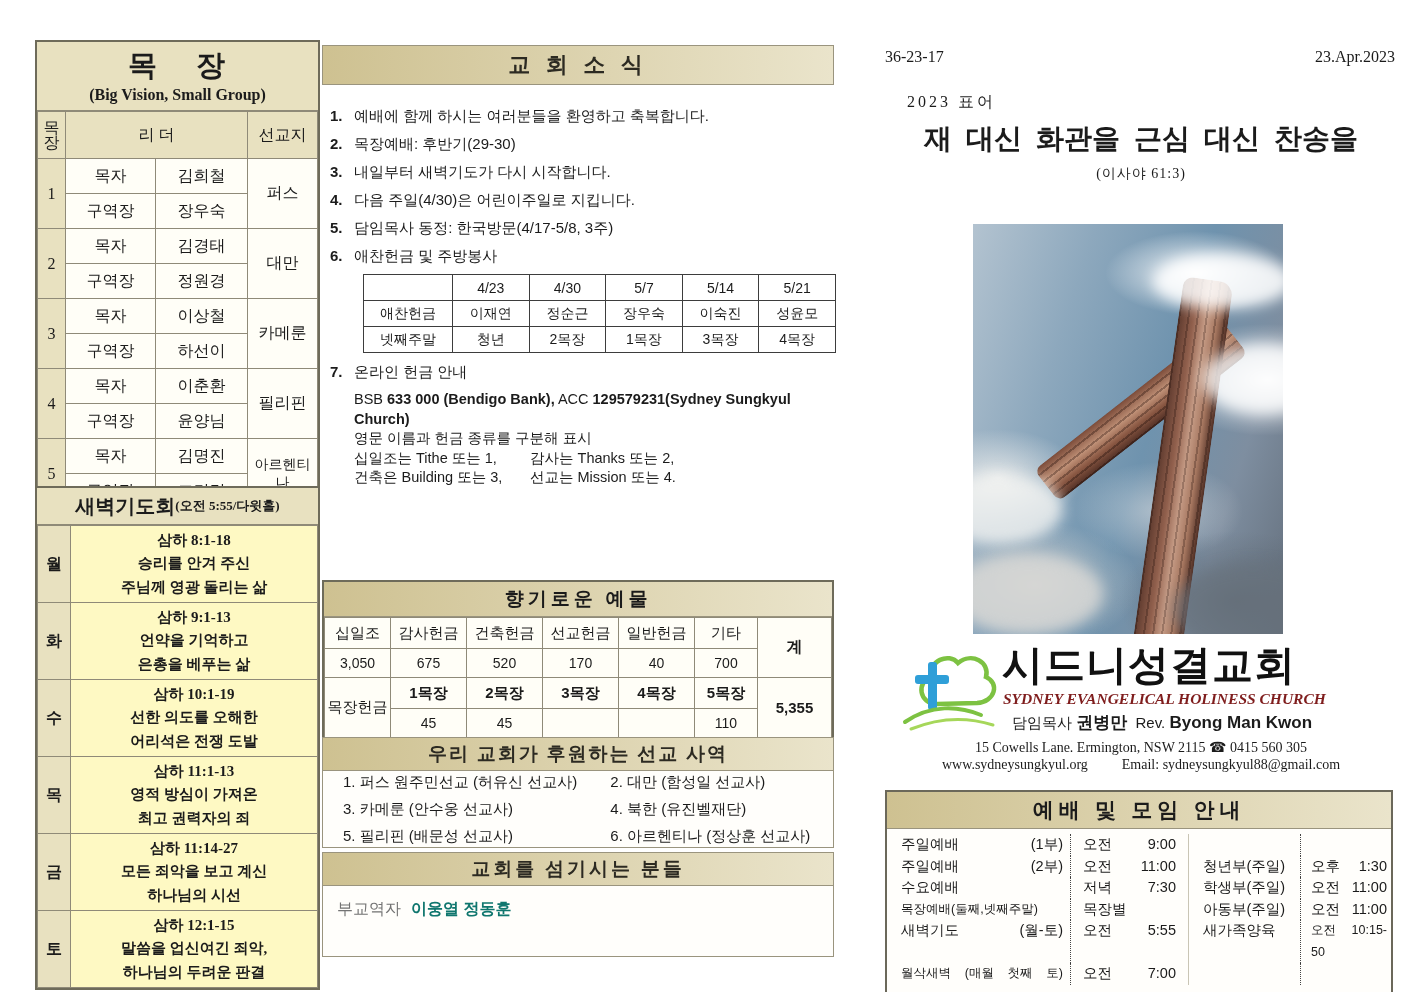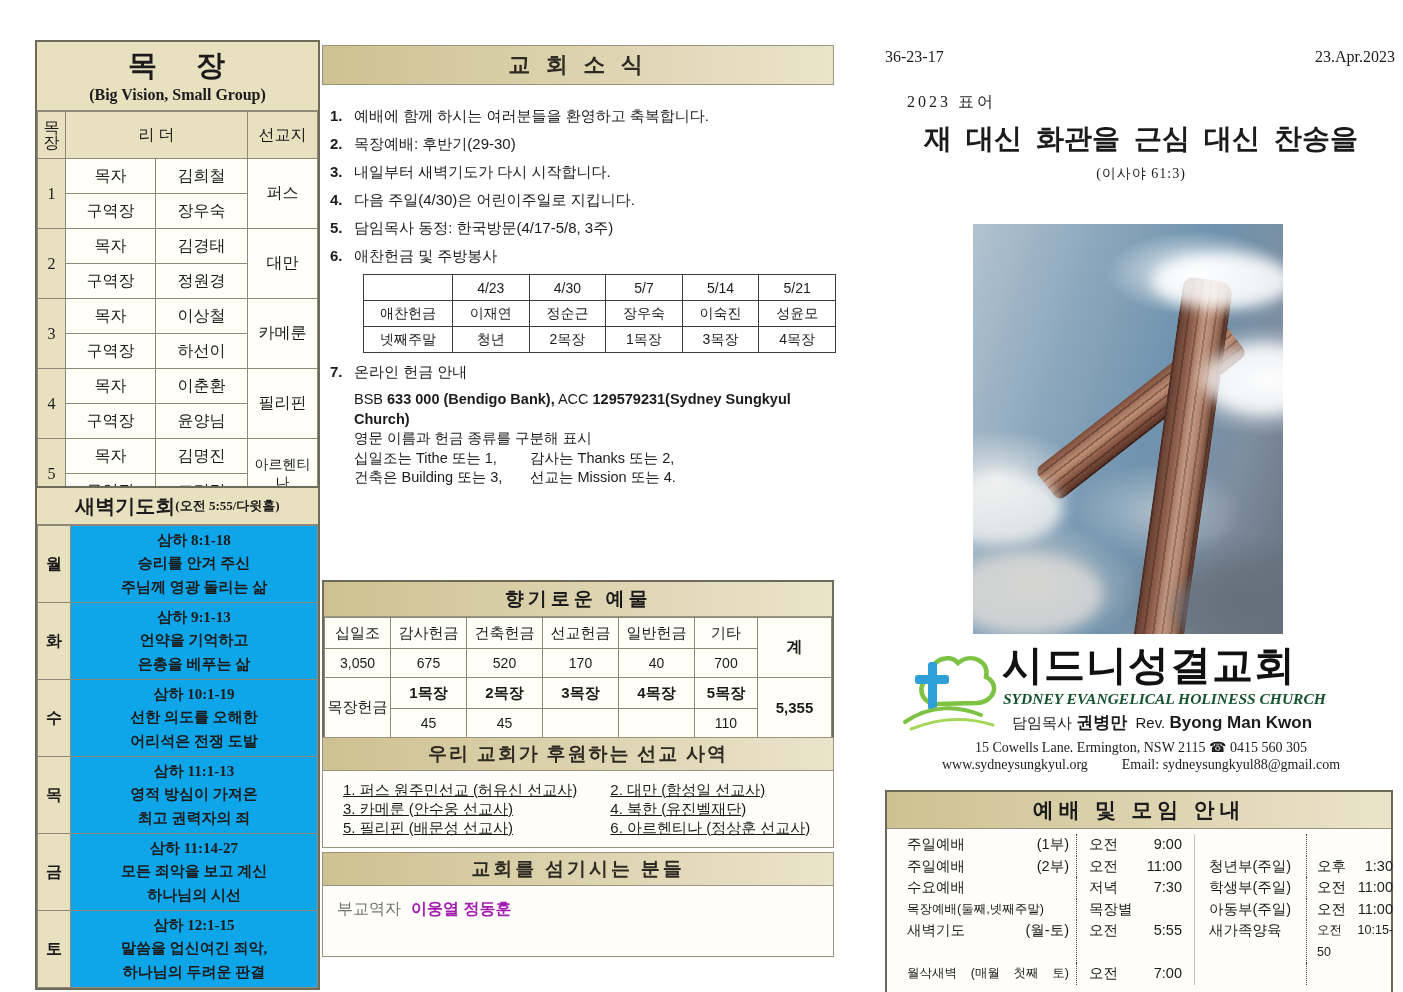--- a/index.html
+++ b/index.html
@@ -17,21 +17,21 @@
   table.mok{width:100%;border-collapse:collapse;table-layout:fixed;}
   table.mok td{border:1px solid #8f8a78;text-align:center;font-family:"Liberation Serif",serif;font-size:16px;vertical-align:middle;background:#fffef7;}
   table.mok td.tan{background:#e8e1c0;}
   table.mok tr.hdr td{height:44px;background:#e8e1c0;font-size:16px;}
   table.mok tr.hdr td.gcol{font-size:16px;line-height:15px;text-align:center;}
   table.mok tr.grp td{height:32px;}
   .d-title{background:#e8e1c0;border-bottom:1px solid #8f8a78;height:36px;display:flex;align-items:center;justify-content:center;gap:0;}
   .d-title .t1{font:700 20px "Liberation Serif",serif;}
   .d-title .t2{font:700 13px "Liberation Serif",serif;}
   table.dawn{width:100%;border-collapse:collapse;table-layout:fixed;}
-  table.dawn td{border:1px solid #8f8a78;vertical-align:middle;background:#0ea5e9;}
+  table.dawn td{border:1px solid #8f8a78;vertical-align:middle;background:#fef9c3;}
   table.dawn td.day{width:30px;background:#e8e1c0;text-align:center;font:700 16px "Liberation Serif",serif;}
   table.dawn td.vc{height:72px;text-align:center;padding:2px 1px;}
   table.dawn tr.dot td{border-top:1px dotted #555;}
   .dv{font:700 15px/1.55 "Liberation Serif",serif;}
   
   #news-band{left:322px;top:45px;width:512px;height:40px;}
   #news-band .band-text{font-size:22px;letter-spacing:5px;}
   #news-list{left:330px;top:106px;width:506px;}
   .news-item{display:flex;margin-bottom:9px;font:15px/19px "Liberation Sans",sans-serif;}
   .news-item .num{font-weight:700;width:24px;flex:none;}
@@ -44,57 +44,57 @@
   #offer-box{left:322px;top:580px;width:512px;}
   #offer-box .band-inner{height:34px;background:linear-gradient(90deg,#cec191,#eae4cb);border-bottom:1px solid #9a947e;display:flex;align-items:center;justify-content:center;font:700 19px "Liberation Serif",serif;letter-spacing:4px;}
   table.offer{width:100%;border-collapse:collapse;table-layout:fixed;}
   table.offer td{border:1px solid #8f8a78;text-align:center;font:15px "Liberation Sans",sans-serif;background:#fffef7;height:28px;}
   table.offer td.val{font-size:14px;height:26px;}
   table.offer td.mh{font-weight:700;}
   table.offer td.sum{font:700 16px "Liberation Serif",serif;}
   table.offer td.tot{font:700 15px "Liberation Sans",sans-serif;}
   #mission-band{left:322px;top:737px;width:512px;height:34px;}
   #mission-band .band-text{font-size:19px;letter-spacing:2px;}
-  #mission-box{left:322px;top:770px;width:512px;height:78px;border:1px solid #9a947e;background:#fffefb;box-sizing:border-box;display:grid;grid-template-columns:55% 45%;align-content:center;padding:2px 4px 2px 20px;text-decoration:underline;}
+  #mission-box{left:322px;top:770px;width:512px;height:78px;border:1px solid #9a947e;background:#fffefb;box-sizing:border-box;display:grid;grid-template-columns:55% 45%;align-content:center;row-gap:8px;padding:2px 4px 2px 20px;}
   .mi{font:15px "Liberation Sans",sans-serif;}
   #serv-band{left:322px;top:852px;width:512px;height:34px;}
   #serv-band .band-text{font-size:19px;letter-spacing:3px;}
   #serv-box{left:322px;top:885px;width:512px;height:72px;border:1px solid #9a947e;background:#fffefb;box-sizing:border-box;padding:9px 14px;}
   .sv-line{font:16px/27px "Liberation Sans",sans-serif;}
   .sv-label{color:#737373;margin-right:10px;}
-  .sv-names{font-weight:700;color:#a21caf;text-align:right;}
+  .sv-names{font-weight:700;color:#0f766e;text-align:right;}
   
   #mast-row{left:885px;top:48px;width:510px;display:flex;justify-content:space-between;font:16px "Liberation Serif",serif;}
   #slogan-label{left:907px;top:92px;font:16px "Liberation Serif",serif;letter-spacing:3px;}
   #slogan{left:885px;top:120px;width:512px;text-align:center;font:600 28px "Liberation Serif",serif;word-spacing:7px;white-space:nowrap;}
   #verse{left:885px;top:165px;width:512px;text-align:center;font:14px "Liberation Serif",serif;letter-spacing:1px;}
   #photo{left:973px;top:224px;width:310px;height:410px;overflow:hidden;background:
     radial-gradient(ellipse 130px 60px at 72% 12%, rgba(255,255,255,.95), rgba(255,255,255,0) 70%),
     radial-gradient(ellipse 150px 80px at 95% 38%, rgba(255,255,255,.9), rgba(255,255,255,0) 70%),
     radial-gradient(ellipse 120px 70px at 8% 62%, rgba(240,240,238,.85), rgba(255,255,255,0) 70%),
     radial-gradient(ellipse 150px 90px at 20% 88%, rgba(210,210,208,.9), rgba(255,255,255,0) 70%),
     radial-gradient(ellipse 170px 100px at 85% 92%, rgba(90,100,110,.75), rgba(90,100,110,0) 70%),
     radial-gradient(ellipse 120px 70px at 60% 70%, rgba(235,235,235,.5), rgba(255,255,255,0) 70%),
     linear-gradient(108deg,#b3c3d0 0%,#8da8bd 28%,#6f93ae 55%,#7e8ea0 78%,#646f7c 100%);}
   .cloud{position:absolute;border-radius:50%;filter:blur(7px);}
   #post{position:absolute;left:158px;top:52px;width:50px;height:380px;transform:rotate(8deg);transform-origin:bottom center;border-radius:10px 14px 6px 6px;
     background:linear-gradient(90deg,#5e3a2e,#91604d 30%,#c69c86 55%,#a5765f 78%,#4f2e24),repeating-linear-gradient(90deg,rgba(40,15,8,.25) 0 2px,rgba(0,0,0,0) 2px 9px);background-blend-mode:multiply;}
   #arm{position:absolute;left:48px;top:168px;width:240px;height:40px;transform:rotate(-38deg);border-radius:8px;
     background:linear-gradient(0deg,#4f2e24,#8a5843 30%,#c09177 60%,#7c4c3a),repeating-linear-gradient(0deg,rgba(40,15,8,.3) 0 2px,rgba(0,0,0,0) 2px 8px);background-blend-mode:multiply;}
   #logo{left:901px;top:646px;}
   #church-name{left:1002px;top:638px;font:700 41px "Liberation Sans",sans-serif;letter-spacing:1px;color:#111;}
-  #church-en{left:1003px;top:690px;font:italic 700 15.5px "Liberation Serif",serif;color:#14532d;}
+  #church-en{left:1003px;top:690px;font:italic 700 15.5px "Liberation Serif",serif;color:#7f1d1d;}
   #pastor-line{left:1012px;top:711px;font:15px "Liberation Sans",sans-serif;}
   #pastor-line .pb{font:700 17px "Liberation Sans",sans-serif;}
   #address{left:885px;top:739px;width:512px;text-align:center;font:14px "Liberation Serif",serif;}
   #weburl{left:885px;top:757px;width:512px;text-align:center;font:14px "Liberation Serif",serif;}
   #weburl .gap{display:inline-block;width:34px;}
   #sched-box{left:885px;top:790px;width:508px;border:2px solid #6b685a;background:#fffefb;box-sizing:border-box;}
   #sched-band{height:36px;background:linear-gradient(90deg,#cec191,#eae4cb);border-bottom:1px solid #9a947e;display:flex;align-items:center;justify-content:center;font:700 21px "Liberation Serif",serif;letter-spacing:5px;}
-  #sched-body{display:grid;grid-template-columns:178px 118px 112px 96px;padding:5px 12px 7px;}
+  #sched-body{display:grid;grid-template-columns:178px 118px 112px 96px;padding:5px 6px 7px;}
   .sc{font:14.5px/21.5px "Liberation Sans",sans-serif;text-align:justify;text-align-last:justify;box-sizing:border-box;}
   .sc.c1{padding:0 7px 0 8px;border-right:1px dotted #444;}
   .sc.c2{padding:0 12px;border-right:1px solid #c9c5b5;}
   .sc.c3{padding:0 8px 0 14px;border-right:1px dotted #444;}
   .sc.c4{padding:0 10px 0 10px;}
   .sc.small{font-size:12.5px;}
 </style>
 </head>
 <body>
 

